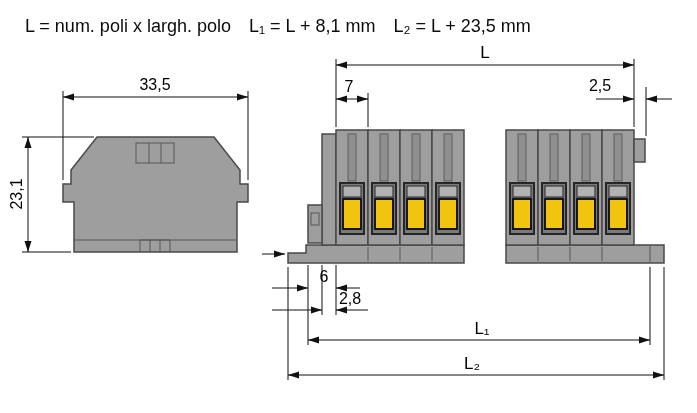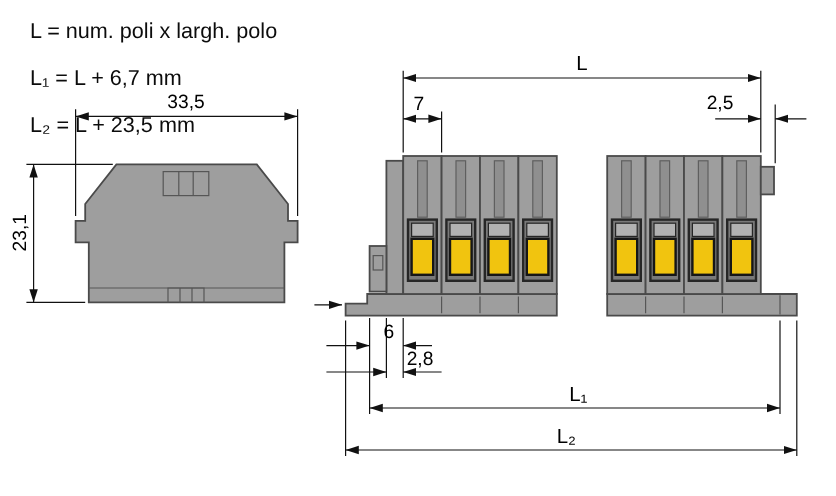--- a/index.html
+++ b/index.html
@@ -1,39 +1,39 @@
 <!DOCTYPE html>
 <html><head>
 <meta charset="utf-8">
 <style>
   html,body{margin:0;padding:0;background:#fff;}
   .canvas{position:relative;width:697px;height:413px;background:#ffffff;overflow:hidden;
           font-family:"Liberation Sans","DejaVu Sans",sans-serif;}
   .title-row{position:absolute;top:16px;left:25px;display:flex;gap:18px;
-             font-size:18px;color:#0c0c0c;white-space:nowrap;flex-direction:column;}
+             font-size:18px;color:#0c0c0c;white-space:nowrap;}
   svg{position:absolute;top:0;left:0;}
   svg text{font-family:"Liberation Sans","DejaVu Sans",sans-serif;font-size:16px;fill:#000;}
   svg text.big{font-size:17px;}
   .body{fill:#9e9e9e;stroke:#4a4a4a;stroke-width:1.5;}
   .slot{fill:#8f8f8f;stroke:#5f5f5f;stroke-width:1;}
   .window{fill:#7a7a7a;stroke:#262626;stroke-width:2;}
   .inner-top{fill:#b2b2b2;stroke:#262626;stroke-width:1;}
   .clamp{stroke:#161616;stroke-width:2;}
   .dim{stroke:#111;stroke-width:1;fill:none;}
   .ext{stroke:#111;stroke-width:1;fill:none;}
   .detail{stroke:#565656;stroke-width:1;fill:none;}
 </style>
 </head>
 <body>
 
 <div class="canvas">
 
   <div class="title-row">
     <span>L = num. poli x largh. polo</span>
-    <span>L₁ = L + 6,7 mm</span>
+    <span>L₁ = L + 8,1 mm</span>
     <span>L₂ = L + 23,5 mm</span>
   </div>
 
   <svg width="697" height="413" viewBox="0 0 697 413">
     <defs>
       <marker id="arr" markerWidth="12" markerHeight="9" refX="11" refY="4.5" orient="auto-start-reverse" markerUnits="userSpaceOnUse">
         <path d="M0,1 L11,4.5 L0,8 Z" fill="#111"></path>
       </marker>
       <g id="pole">
         <rect class="body" x="0" y="130" width="32" height="115"></rect>

